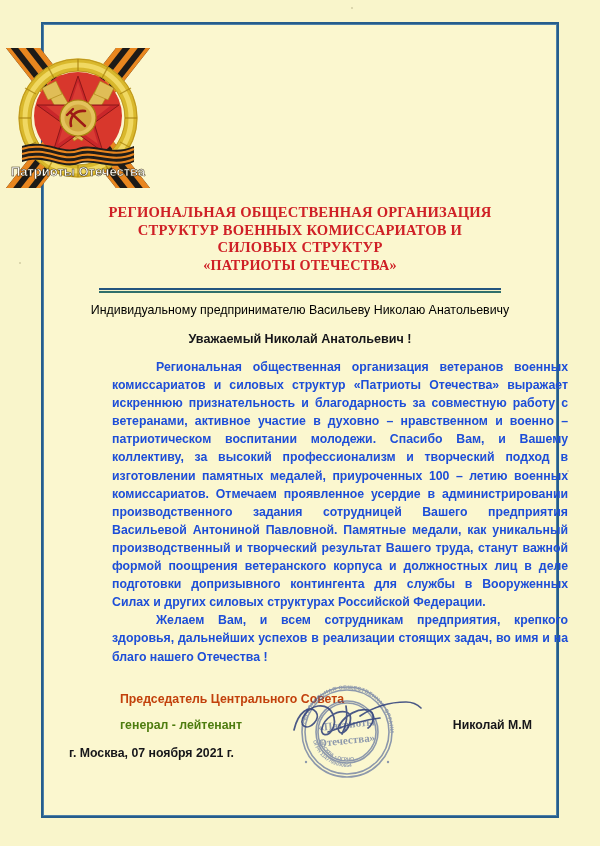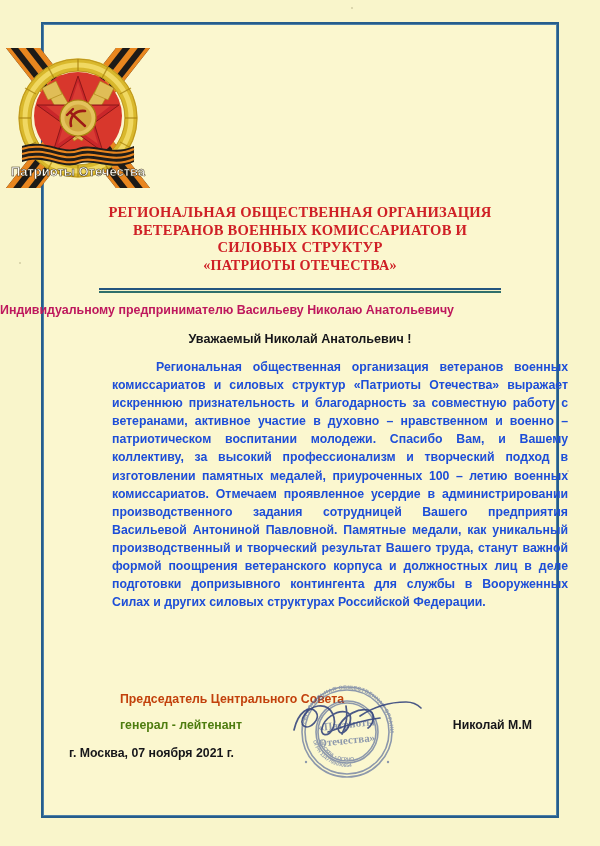--- a/index.html
+++ b/index.html
@@ -89,23 +89,24 @@
   }
   #divider .bar1 { height:2px; background:#24557f; }
   #divider .bar2 { height:1px; background:#f6f2c9; }
   #divider .bar3 { height:2px; background:#2f6f6b; }
 
   
   #addressee {
     position: absolute;
     left: 0; right: 0;
     top: 303px;
+    text-align: center;
     font-size: 12.4px;
-    font-weight: bold;
-    color: #be185d;
+    font-weight: normal;
+    color: #000000;
   }
   #salutation {
     position: absolute;
     left: 0; right: 0;
     top: 332px;
     text-align: center;
     font-size: 12.6px;
     font-weight: bold;
     color: #16161a;
   }
@@ -278,36 +279,37 @@
           <path d="M22,117 C45,109 62,125 78,119 C94,113 112,127 134,117" stroke="#e8861f" stroke-width="2" fill="none"></path>
         </g>
 
         <text x="78" y="134" text-anchor="middle" font-family="Liberation Sans, sans-serif" font-size="13" font-weight="bold" fill="#ffffff" stroke="#3a2f14" stroke-width=".5">Патриоты Отечества</text>
       </svg>
     </div>
   </div>
 
   <div id="org-header">
     <span class="ln l1">РЕГИОНАЛЬНАЯ ОБЩЕСТВЕННАЯ ОРГАНИЗАЦИЯ</span>
-    <span class="ln l2">ВЕТЕРАНОВ ВОЕННЫХ КОМИССАРИАТОВ  И</span>
+    <span class="ln l2">СТРУКТУР ВОЕННЫХ КОМИССАРИАТОВ  И</span>
     <span class="ln l3">СИЛОВЫХ СТРУКТУР</span>
     <span class="ln l4">«ПАТРИОТЫ ОТЕЧЕСТВА»</span>
   </div>
 
   <div id="divider">
     <div class="bar1"></div>
     <div class="bar2"></div>
     <div class="bar3"></div>
   </div>
 
   <div id="addressee">Индивидуальному предпринимателю Васильеву Николаю Анатольевичу</div>
   <div id="salutation">Уважаемый Николай Анатольевич !</div>
 
   <div id="body-text">
     <p>Региональная общественная организация ветеранов военных комиссариатов и силовых структур «Патриоты Отечества» выражает искреннюю признательность и благодарность за  совместную работу с ветеранами,  активное  участие  в  духовно – нравственном и военно – патриотическом  воспитании  молодежи.  Спасибо  Вам,  и  Вашему коллективу,  за  высокий  профессионализм и творческий  подход  в изготовлении памятных медалей, приуроченных 100 – летию военных комиссариатов. Отмечаем проявленное усердие в администрировании производственного задания сотрудницей Вашего предприятия Васильевой Антониной     Павловной.     Памятные     медали,    как    уникальный производственный и творческий результат Вашего труда, станут  важной формой поощрения ветеранского корпуса и должностных лиц  в деле подготовки допризывного контингента для службы в Вооруженных Силах и других силовых структурах  Российской Федерации.</p>
+    <p>Желаем  Вам,  и  всем  сотрудникам  предприятия,  крепкого здоровья, дальнейших  успехов в реализации стоящих задач, во имя и на благо нашего Отечества !</p>
   </div>
 
   <div id="sig-title">Председатель Центрального Совета</div>
   <div id="sig-rank">генерал - лейтенант</div>
   <div id="sig-name">Николай М.М</div>
   <div id="sig-place">г. Москва,  07  ноября  2021 г.</div>
 
   <div id="stamp">
     <svg viewBox="0 0 112 112" width="112" height="112" xmlns="http://www.w3.org/2000/svg">
       <defs>

